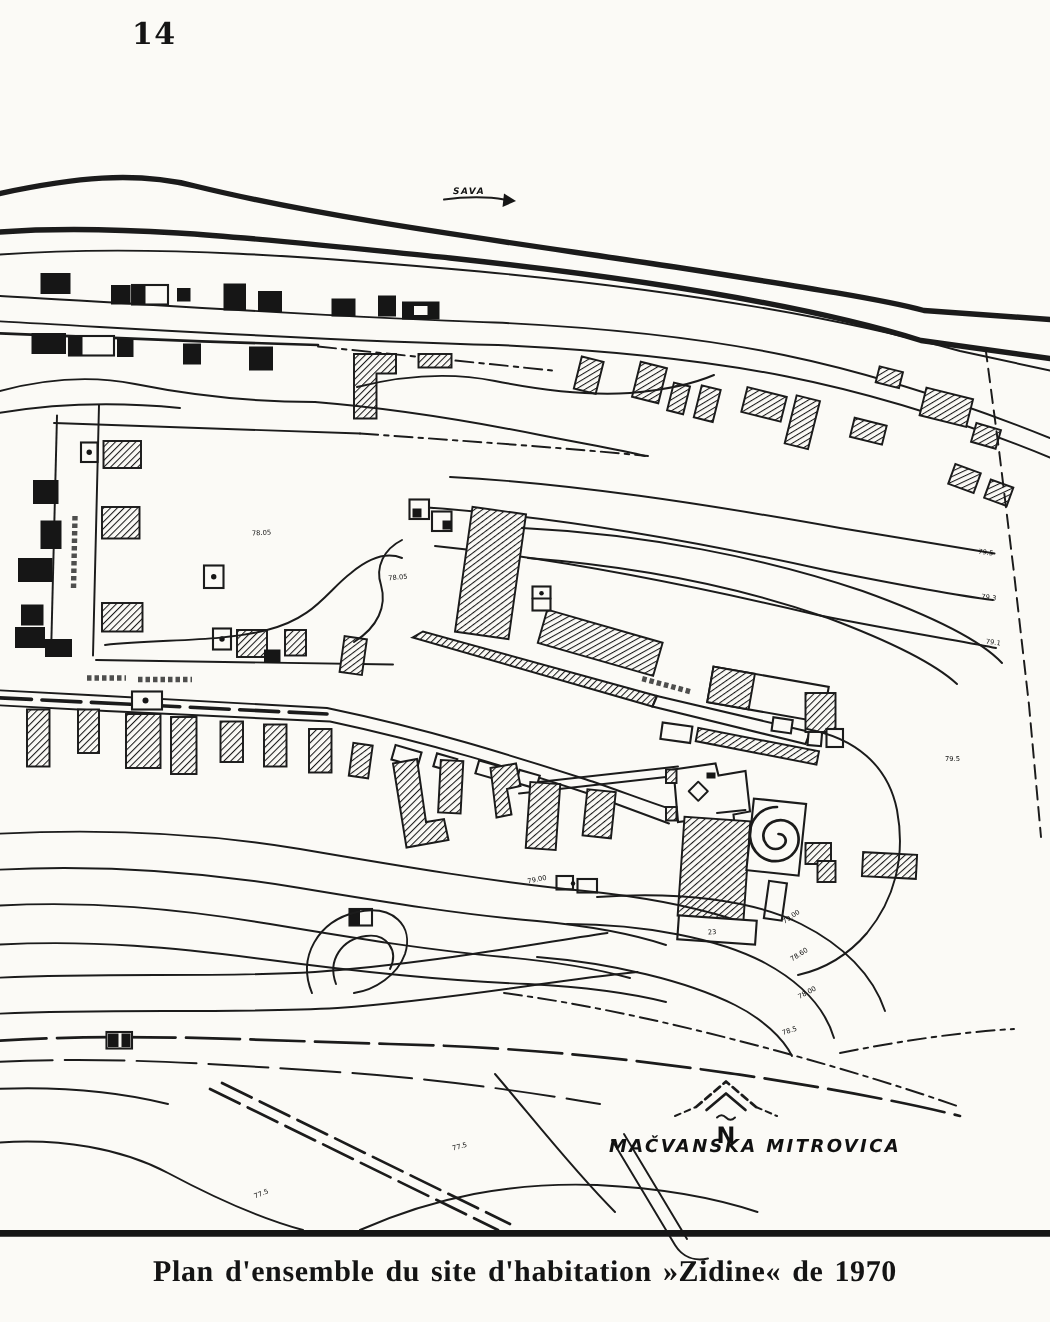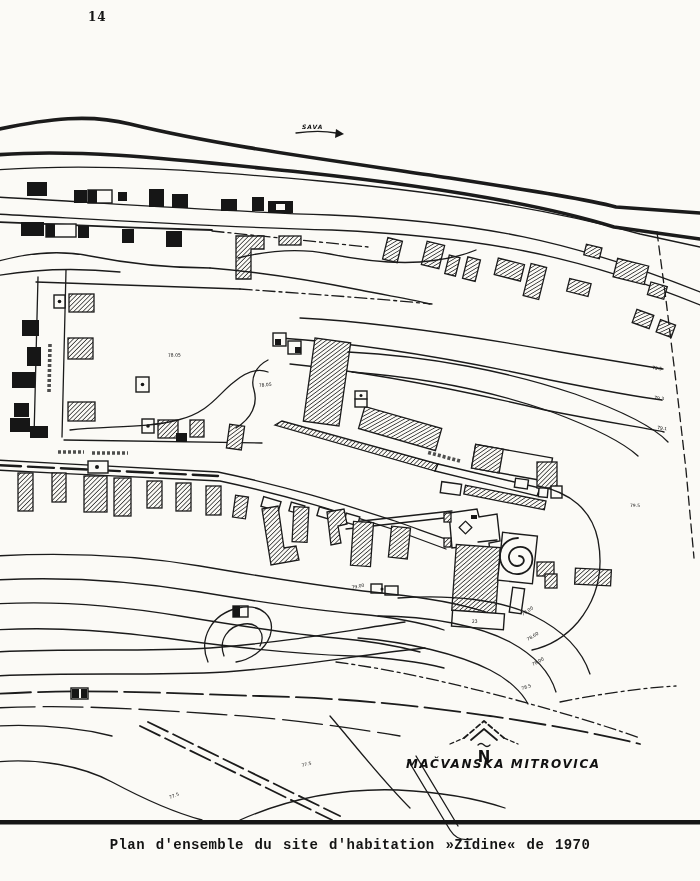--- a/index.html
+++ b/index.html
@@ -1,21 +1,21 @@
 <!DOCTYPE html>
 <html><head>
 <meta charset="utf-8">
 <style>
   html,body{margin:0;padding:0;}
   body{width:700px;height:881px;background:#fbfaf6;position:relative;overflow:hidden;
        font-family:"DejaVu Sans",sans-serif;color:#141414;}
   .page-number{position:absolute;left:88px;top:10px;font-family:"DejaVu Serif",serif;
-       font-weight:700;font-size:12px;letter-spacing:1px;}
+       font-weight:700;font-size:20px;letter-spacing:1px;}
   .caption{position:absolute;left:0;right:0;top:837px;text-align:center;
-       font-family:Liberation Mono, monospace;font-weight:700;font-size:14px;
+       font-family:Liberation Serif, serif;font-weight:700;font-size:20px;
        letter-spacing:.4px;word-spacing:2px;}
   svg{position:absolute;left:0;top:0;}
   .s{stroke:#1b1b1b;fill:none;stroke-linecap:round;stroke-linejoin:round;}
   .w1{stroke-width:1.3}.w2{stroke-width:1.8}.w3{stroke-width:2.4}.w4{stroke-width:3.6}
   .solid{fill:#161616;stroke:none;}
   .hatch{fill:url(#hx);stroke:#1b1b1b;stroke-width:1.3;}
   .white{fill:#fbfaf6;stroke:#1b1b1b;stroke-width:1.4;}
   .lbl2{font-size:4.5px;fill:#111;}
   .smudge{stroke:#232323;stroke-width:3.6;opacity:.8;stroke-dasharray:3 2;fill:none;}
   .dd{stroke-dasharray:12 4 3 4;}

